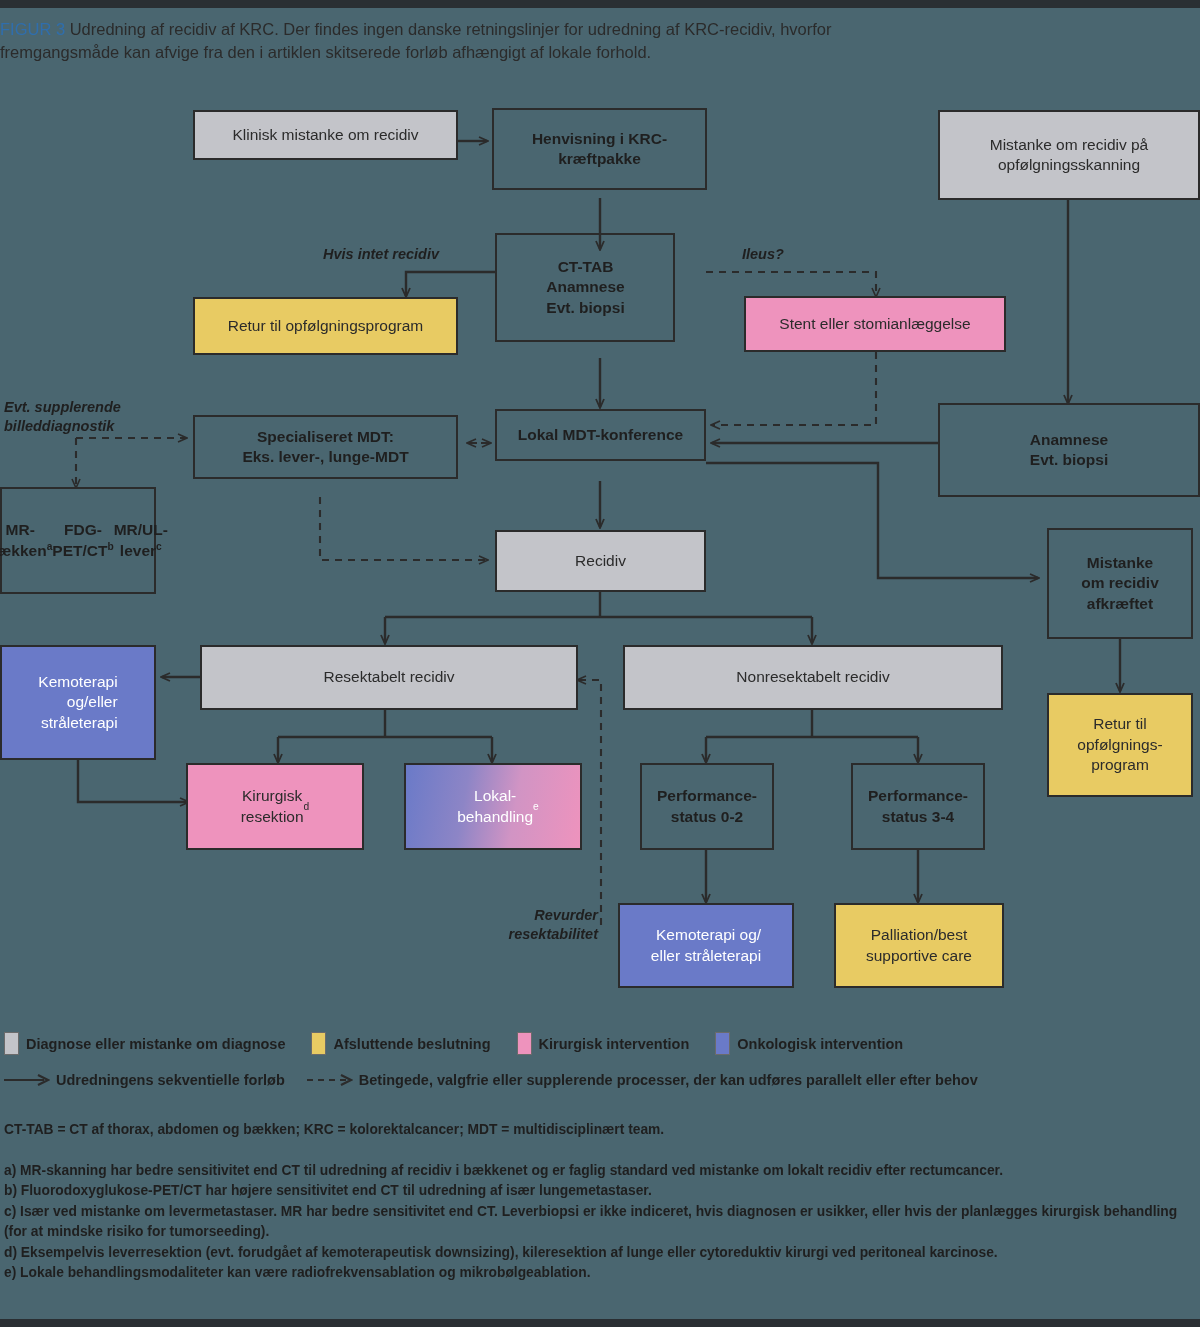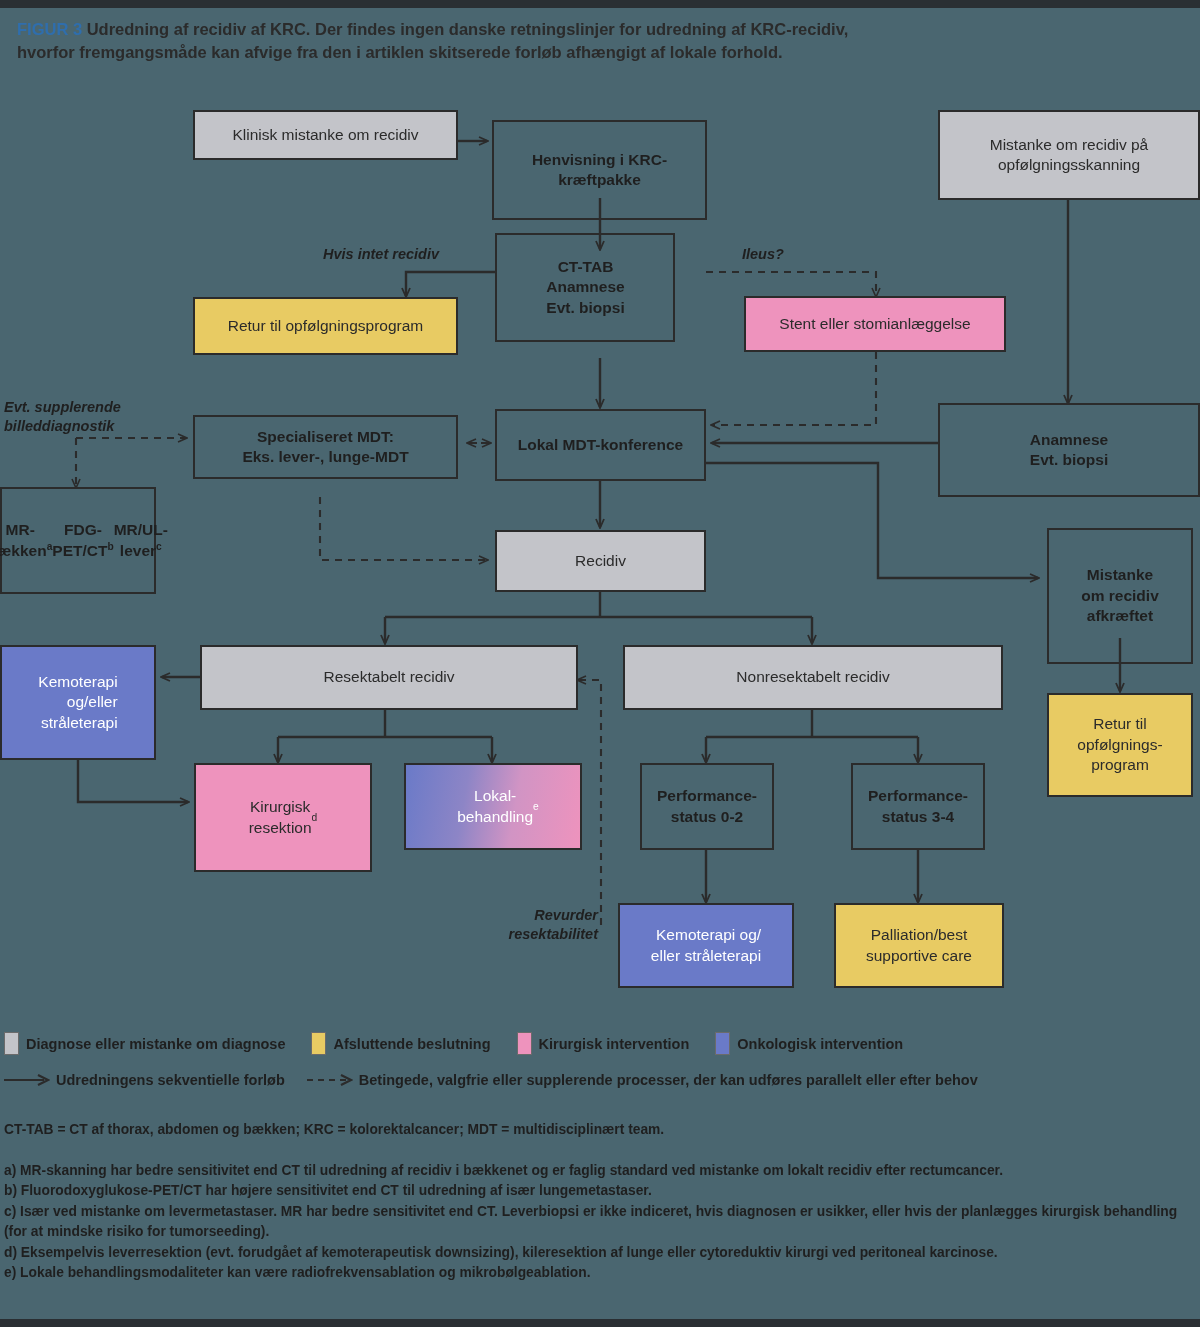--- a/index.html
+++ b/index.html
@@ -9,22 +9,22 @@
     font-family:"Liberation Sans","DejaVu Sans",sans-serif;
     color:#2b2b2b;
     position:relative;
     overflow:hidden;
   }
   .topbar{position:absolute;left:0;top:0;width:1200px;height:8px;background:#2a2f33;}
   .botbar{position:absolute;left:0;bottom:0;width:1200px;height:8px;background:#2a2f33;}
 
   
   #caption{
-    position:absolute;left:17px;top:18px;width:860px;
-    font-size:16.5px;font-weight:bold;line-height:1.42;color:#2b2b2b;
+    position:absolute;left:0;top:18px;width:860px;
+    font-size:16.5px;font-weight:normal;line-height:1.42;color:#2b2b2b;
   }
   #caption .fignum{color:#2f6ead;}
 
   
   #diagram{position:absolute;left:0;top:0;width:1200px;height:1020px;}
   svg.layer{position:absolute;left:0;top:0;width:1200px;height:1020px;overflow:visible;pointer-events:none;}
 
   .node{
     position:absolute;box-sizing:border-box;
     border:2px solid #2b2b2b;
@@ -144,21 +144,21 @@
       <path d="M488,443 L468,443" marker-end="url(#ahd)"></path>
 
       <path d="M320,497 L320,560 L487,560" marker-end="url(#ahd)"></path>
 
       <path d="M601,925 L601,680 L578,680" marker-end="url(#ahd)"></path>
     </g>
   </svg>
 
   <div class="node n-gray" style="left:193px;top:110px;width:265px;height:50px;">Klinisk mistanke om recidiv</div>
 
-  <div class="node n-plain" style="left:492px;top:120px;width:215px;height:100px;white-space:pre-line;">Henvisning i KRC-
+  <div class="node n-plain" style="left:492px;top:108px;width:215px;height:82px;white-space:pre-line;">Henvisning i KRC-
 kræftpakke</div>
 
   <div class="node n-gray" style="left:938px;top:110px;width:262px;height:90px;white-space:pre-line;">Mistanke om recidiv på
 opfølgningsskanning</div>
 
   <div class="edgelabel" style="left:323px;top:245px;width:210px;">Hvis intet recidiv</div>
 
   <div class="edgelabel" style="left:742px;top:245px;width:90px;">Ileus?</div>
 
   <div class="node n-yellow" style="left:193px;top:297px;width:265px;height:58px;">Retur til opfølgningsprogram</div>
@@ -168,50 +168,50 @@
 Evt. biopsi</div>
 
   <div class="node n-pink" style="left:744px;top:296px;width:262px;height:56px;">Stent eller stomianlæggelse</div>
 
   <div class="edgelabel" style="left:4px;top:392px;width:180px;white-space:pre-line;margin-top:6px;">Evt. supplerende
 billeddiagnostik</div>
 
   <div class="node n-plain" style="left:193px;top:415px;width:265px;height:64px;white-space:pre-line;">Specialiseret MDT:
 Eks. lever-, lunge-MDT</div>
 
-  <div class="node n-plain" style="left:495px;top:409px;width:211px;height:72px;">Lokal MDT-konference</div>
+  <div class="node n-plain" style="left:495px;top:409px;width:211px;height:52px;">Lokal MDT-konference</div>
 
   <div class="node n-plain" style="left:938px;top:403px;width:262px;height:94px;white-space:pre-line;">Anamnese
 Evt. biopsi</div>
 
   <div class="node n-plain" style="left:0px;top:487px;width:156px;height:107px;flex-direction:row;">
     <div><span>MR-bækken</span><sup>a</sup></div>
     <div><span>FDG-PET/CT</span><sup>b</sup></div>
     <div><span>MR/UL-lever</span><sup>c</sup></div>
   </div>
 
   <div class="node n-gray" style="left:495px;top:530px;width:211px;height:62px;">Recidiv</div>
 
-  <div class="node n-plain" style="left:1047px;top:528px;width:146px;height:136px;white-space:pre-line;">Mistanke
+  <div class="node n-plain" style="left:1047px;top:528px;width:146px;height:111px;white-space:pre-line;">Mistanke
 om recidiv
 afkræftet</div>
 
   <div class="node n-blue" style="left:0px;top:645px;width:156px;height:115px;white-space:pre-line;">Kemoterapi
 og/eller
 stråleterapi</div>
 
   <div class="node n-gray" style="left:200px;top:645px;width:378px;height:65px;">Resektabelt recidiv</div>
 
   <div class="node n-gray" style="left:623px;top:645px;width:380px;height:65px;">Nonresektabelt recidiv</div>
 
   <div class="node n-yellow" style="left:1047px;top:693px;width:146px;height:104px;white-space:pre-line;">Retur til
 opfølgnings-
 program</div>
 
-  <div class="node n-pink" style="left:194px;top:763px;width:178px;height:109px;">
+  <div class="node n-pink" style="left:186px;top:763px;width:178px;height:87px;">
     <span style="white-space:pre-line;">Kirurgisk
 resektion</span>
       <sup>d</sup>
   </div>
 
   <div class="node n-grad" style="left:404px;top:763px;width:178px;height:87px;">
     <span style="white-space:pre-line;">Lokal-
 behandling</span>
       <sup>e</sup>
   </div>

